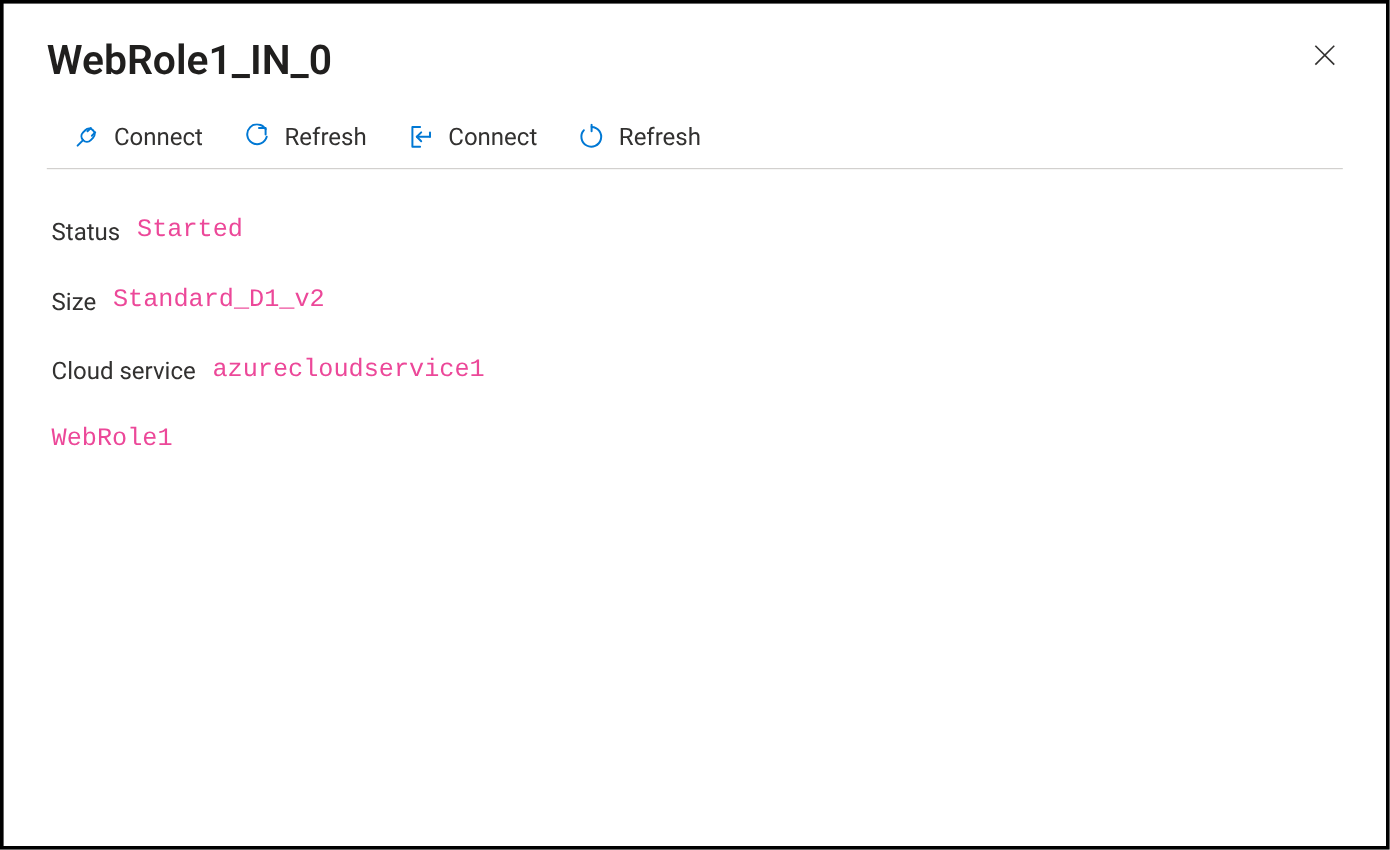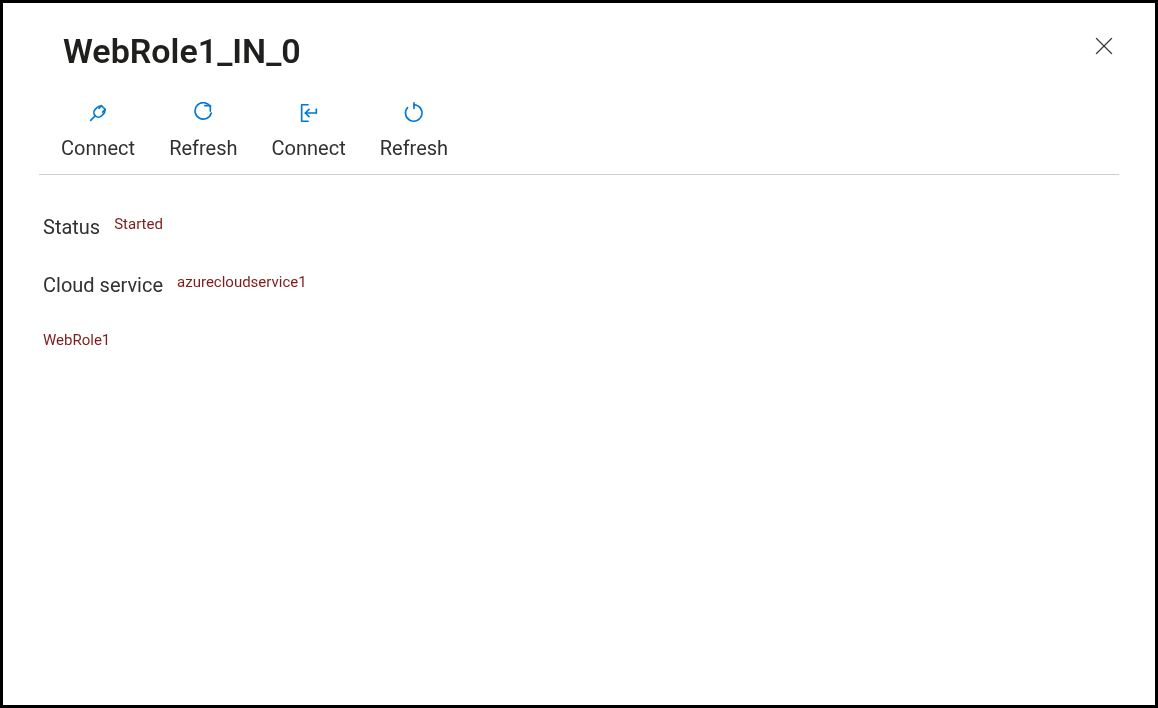--- a/index.html
+++ b/index.html
@@ -14,21 +14,20 @@
       width: 1158px;
       height: 708px;
       border: 3px solid #000000;
       padding: 28px 36px;
       position: relative;
     }
     .header {
       display: flex;
       justify-content: space-between;
       align-items: flex-start;
-      margin-left: 24px;
     }
     .title-block {
       display: flex;
       flex-direction: column;
       gap: 4px;
     }
     .page-title {
       font-size: 34px;
       font-weight: 600;
       color: #201f1e;
@@ -67,21 +66,20 @@
       border: none;
       cursor: pointer;
       display: flex;
       align-items: center;
       gap: 12px;
       font-size: 20px;
       font-weight: 400;
       color: #323130;
       font-family: inherit;
       padding: 0;
-      flex-direction: column;
     }
     .toolbar-btn .icon {
       color: #0078d4;
       display: flex;
       align-items: center;
       justify-content: center;
     }
     .toolbar-btn .icon svg {
       width: 22px;
       height: 22px;
@@ -97,23 +95,24 @@
       display: flex;
       flex-direction: row;
       gap: 14px;
     }
     .detail-label {
       font-size: 20px;
       font-weight: 400;
       color: #323130;
     }
     .detail-value {
-      font-size: 15px;
+      font-size: 21px;
       font-weight: 400;
-      color: #7f1d1d;
+      color: #ec4899;
+      font-family: Liberation Mono, monospace;
     }
   </style>
 </head>
 <body>
 
 <div class="header">
   <div class="title-block">
     <h1 class="page-title">WebRole1_IN_0</h1>
   </div>
   <button class="close-btn">
@@ -172,20 +171,24 @@
   </button>
 </div>
 
 <div class="details">
 
   <div class="detail-group">
     <div class="detail-label">Status</div>
     <div class="detail-value">Started</div>
   </div>
 
+  <div class="detail-group">
+    <div class="detail-label">Size</div>
+    <div class="detail-value">Standard_D1_v2</div>
+  </div>
 
   <div class="detail-group">
     <div class="detail-label">Cloud service</div>
     <div class="detail-value">azurecloudservice1</div>
   </div>
 
   <div class="detail-group">
     <div class="detail-value">WebRole1</div>
   </div>
 

